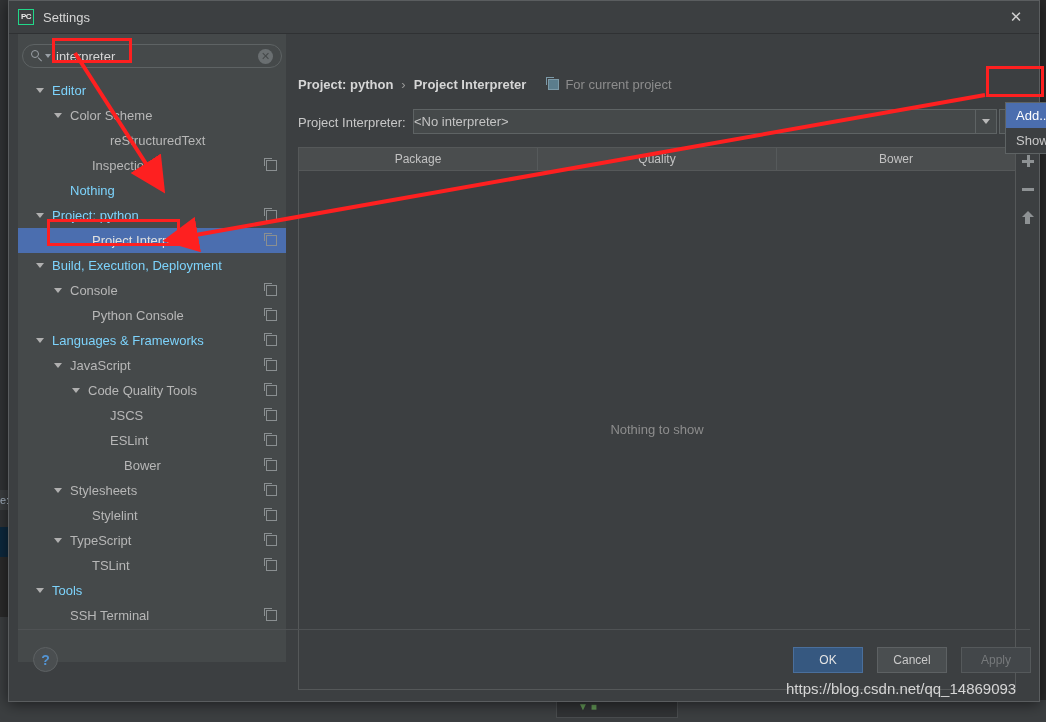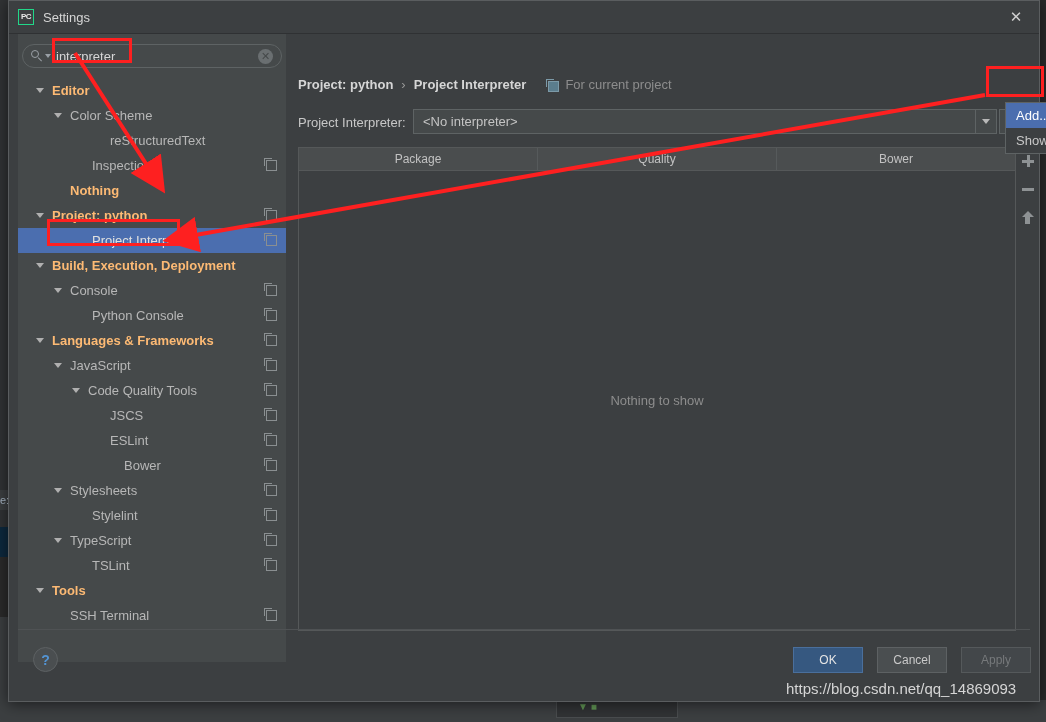--- a/index.html
+++ b/index.html
@@ -88,56 +88,56 @@
     border-radius:50%; background:#6a6f71; color:#45494a;
     font-size:11px; line-height:15px; text-align:center; font-weight:bold;
   }
 
   .tree { position:absolute; left:0; top:44px; width:268px; }
   .tree-row {
     position:relative; height:25px; display:flex; align-items:center;
     font-size:13px; color:#b7b7b7; white-space:nowrap;
   }
   .tree-row.selected { background:#4b6eaf; color:#e0e0e0; }
-  .tree-row.bold { color:#fdba74; font-weight:bold;text-align:right; }
+  .tree-row.bold { color:#7dd3fc; font-weight:normal;text-align:right; }
   .arrow {
     width:0;height:0;border-left:4.5px solid transparent;border-right:4.5px solid transparent;
     border-top:5.5px solid #b0b0b0; position:absolute;
   }
   .copy-icon {
     position:absolute; right:9px; top:7px; width:11px; height:11px;
     border:1px solid #8a8f91; box-sizing:border-box;
   }
   .copy-icon::before {
     content:""; position:absolute; left:-3px; top:-3px; width:8px; height:8px;
     border:1px solid #8a8f91; border-right:none; border-bottom:none; box-sizing:border-box;
   }
 
   
   .content { position:absolute; left:277px; top:0; right:0; height:628px; background:#3c3f41; }
   .breadcrumb { position:absolute; left:12px; top:43px; font-size:13px; color:#d6d6d6; display:flex; align-items:center; }
   .bc-strong { font-weight:bold; }
   .bc-sep { margin:0 8px; color:#9a9a9a; font-weight:normal; }
-  .bc-scope { margin-left:22px; color:#8d8d8d; display:flex; align-items:flex-end; }
+  .bc-scope { margin-left:22px; color:#8d8d8d; display:flex; align-items:center; }
   .scope-icon {
     width:11px; height:11px; border:1px solid #7c9aa8; box-sizing:border-box;
     position:relative; margin-right:6px; background:#5b7d8d;
   }
   .scope-icon::before {
     content:""; position:absolute; left:-3px; top:-3px; width:8px; height:8px;
     border:1px solid #7c9aa8; border-right:none; border-bottom:none; box-sizing:border-box;
   }
 
   .interp-label { position:absolute; left:12px; top:81px; font-size:13px; color:#c8c8c8; }
   .combo {
     position:absolute; left:127px; top:75px; width:584px; height:25px;
     background:#45494a; border:1px solid #5e6364; box-sizing:border-box;
     display:flex; align-items:center;
   }
-  .combo-text { margin-left:9px; font-size:13px; color:#c4c4c4;text-align:center; }
+  .combo-text { font-size:13px; color:#c4c4c4;text-align:center; }
   .combo-arrow-box {
     position:absolute; right:0; top:0; width:20px; height:23px;
     display:flex; align-items:center; justify-content:center;
     border-left:1px solid #5e6364;
   }
   .combo-arrow { width:0;height:0;border-left:4px solid transparent;border-right:4px solid transparent;border-top:5px solid #b8b8b8; }
   .gear-btn {
     position:absolute; left:713px; top:75px; width:25px; height:25px;
     background:#45494a; border:1px solid #5e6364; box-sizing:border-box;
   }
@@ -145,21 +145,21 @@
   
   .popup {
     position:absolute; left:719px; top:68px; width:80px;
     background:#3c3f41; border:1px solid #5e6364; z-index:40;
   }
   .popup-item { height:25px; display:flex; align-items:center; padding-left:10px; font-size:13px; color:#c9c9c9; white-space:nowrap; }
   .popup-item.active { background:#4b6eaf; color:#ffffff; }
 
   
   .table-box {
-    position:absolute; left:12px; top:113px; width:718px; height:484px;
+    position:absolute; left:12px; top:113px; width:718px; height:543px;
     border:1px solid #555859; box-sizing:border-box; background:#3c3f41;
   }
   .table-head { display:flex; height:22px; background:#4a4d4e; border-bottom:1px solid #555859; }
   .th {
     flex:1; display:flex; align-items:center; justify-content:center;
     font-size:12px; color:#c2c2c2; border-right:1px solid #565a5b; box-sizing:border-box;
   }
   .th:last-child { border-right:none; }
   .table-empty {
     position:absolute; left:0; top:22px; right:0; bottom:0;

